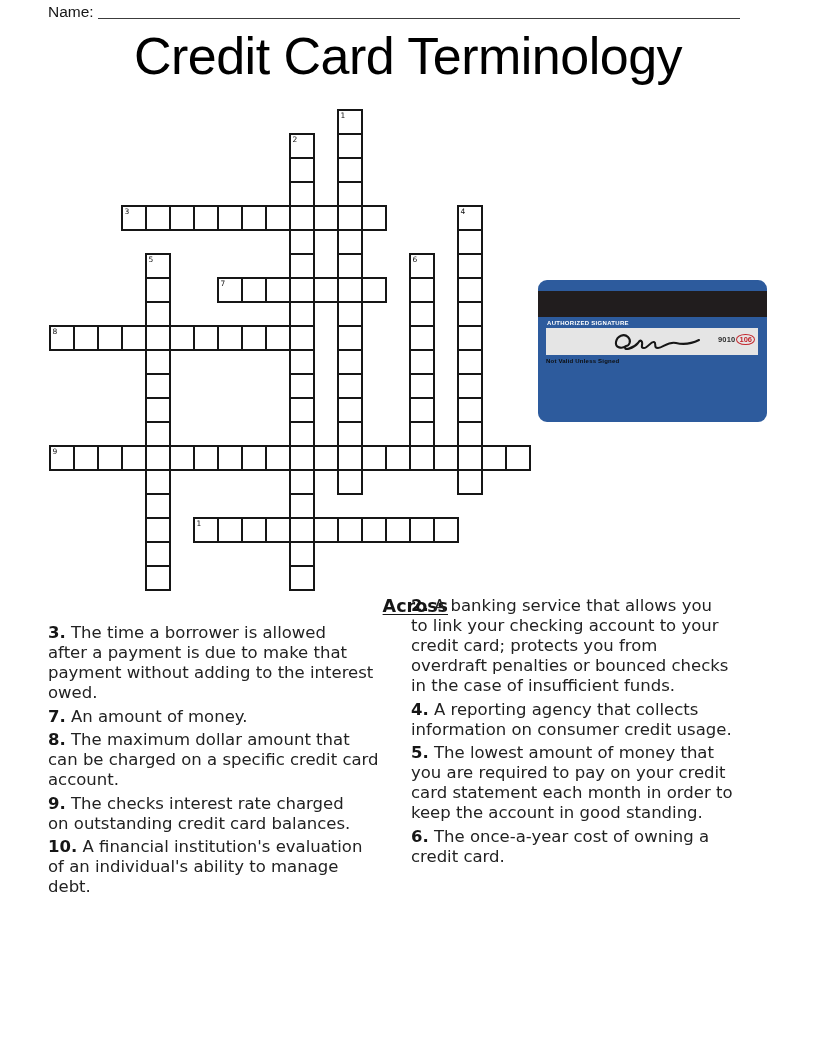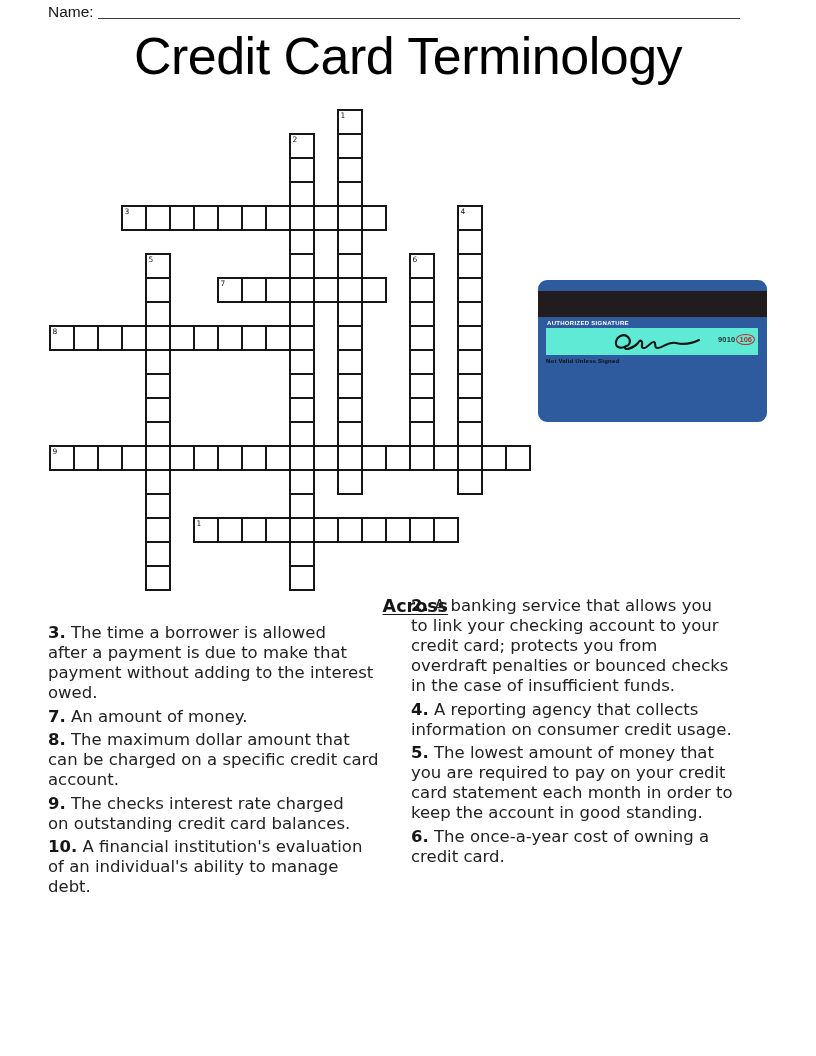--- a/index.html
+++ b/index.html
@@ -15,21 +15,21 @@
   .grid{position:absolute;left:49px;top:109px;width:482px;height:482px;}
   .cell{position:absolute;width:26px;height:26px;box-sizing:border-box;background:#fff;
         border:2px solid #161616;}
   .cellnum{position:absolute;top:0;left:1.5px;font-size:7.5px;line-height:9px;color:#111;}
   
   .card{position:absolute;left:538px;top:280px;width:229px;height:142px;border-radius:9px;
         background:#2d5b9d;}
   .stripe{position:absolute;left:0;top:11px;width:100%;height:26px;background:#211d1e;}
   .auth{position:absolute;left:9px;top:40px;color:#ffffff;font-size:6px;font-weight:bold;
         font-family:"Liberation Sans",sans-serif;letter-spacing:0.3px;}
-  .sigbox{position:absolute;left:8px;top:48px;width:212px;height:27px;background:#5eead4;}
+  .sigbox{position:absolute;left:8px;top:48px;width:212px;height:27px;background:#e5e5e5;}
   .sig{position:absolute;left:50px;top:1px;}
   .codes{position:absolute;right:3px;top:6px;display:flex;align-items:center;
         font-family:"Liberation Sans",sans-serif;font-weight:bold;font-size:7.5px;}
   .codeprefix{color:#2e2e2e;letter-spacing:0.2px;}
   .cvv{color:#c3272e;border:1.2px solid #c3272e;border-radius:50%;padding:0.5px 2px;margin-left:1px;
         line-height:8px;}
   .notvalid{position:absolute;left:8px;top:78px;color:#0d0d0d;font-size:6px;font-weight:bold;
         font-family:"Liberation Sans",sans-serif;letter-spacing:0.2px;}
   
   .clues{position:absolute;width:400px;}

